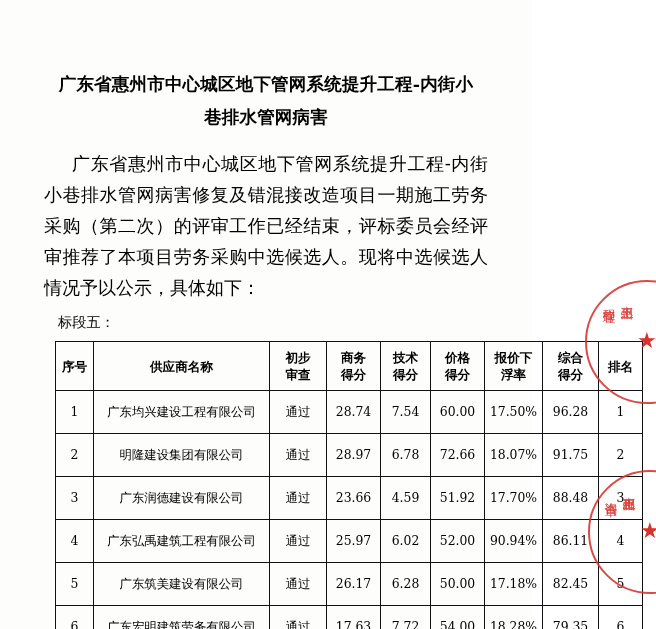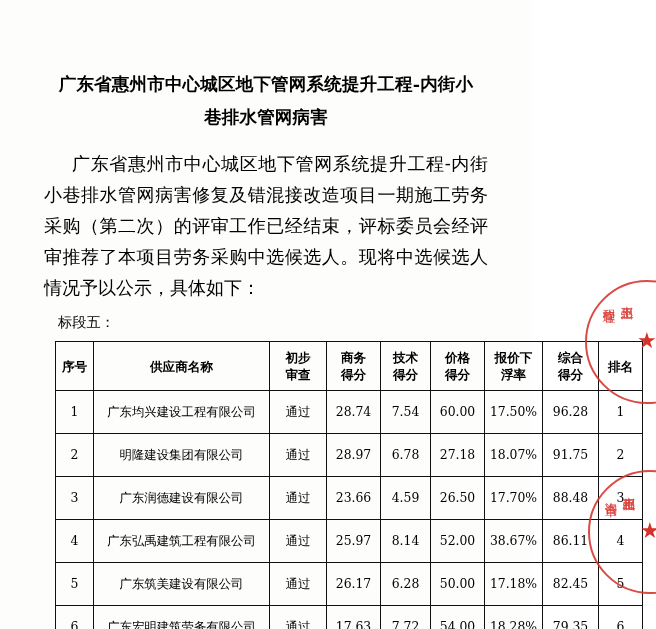--- a/index.html
+++ b/index.html
@@ -219,44 +219,44 @@
           <td>17.50%</td>
           <td>96.28</td>
           <td>1</td>
         </tr>
         <tr>
           <td>2</td>
           <td class="supplier">明隆建设集团有限公司</td>
           <td>通过</td>
           <td>28.97</td>
           <td>6.78</td>
-          <td>27.18</td>
+          <td>72.66</td>
           <td>18.07%</td>
           <td>91.75</td>
           <td>2</td>
         </tr>
         <tr>
           <td>3</td>
           <td class="supplier">广东润德建设有限公司</td>
           <td>通过</td>
           <td>23.66</td>
           <td>4.59</td>
-          <td>26.50</td>
+          <td>51.92</td>
           <td>17.70%</td>
           <td>88.48</td>
           <td>3</td>
         </tr>
         <tr>
           <td>4</td>
           <td class="supplier">广东弘禹建筑工程有限公司</td>
           <td>通过</td>
           <td>25.97</td>
-          <td>8.14</td>
+          <td>6.02</td>
           <td>52.00</td>
-          <td>38.67%</td>
+          <td>90.94%</td>
           <td>86.11</td>
           <td>4</td>
         </tr>
         <tr>
           <td>5</td>
           <td class="supplier">广东筑美建设有限公司</td>
           <td>通过</td>
           <td>26.17</td>
           <td>6.28</td>
           <td>50.00</td>

